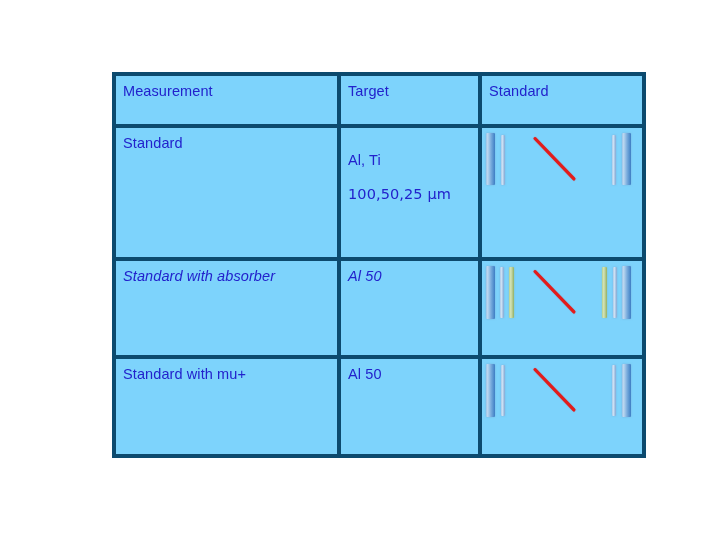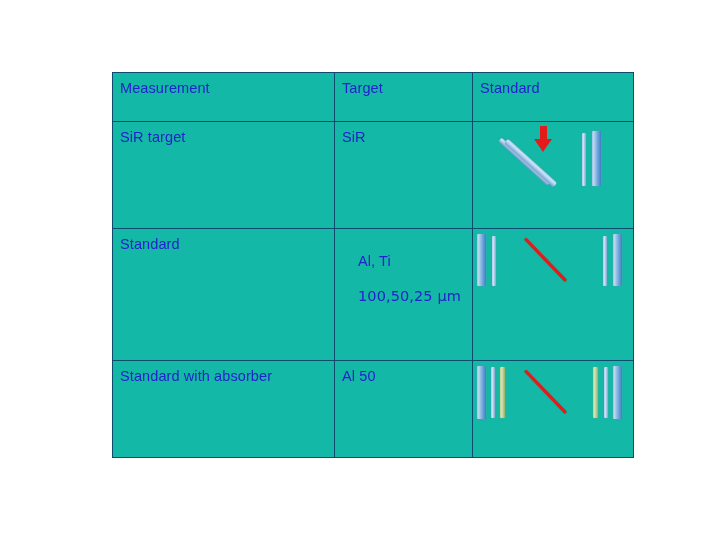--- a/index.html
+++ b/index.html
@@ -26,45 +26,45 @@
     position: absolute;
     left: 112px;
     top: 72px;
     width: 518px;
     height: 386px;
     border-collapse: collapse;
     table-layout: fixed;
     background: #ffffff;
   }
   #geom-table td {
-    border: 1px solid #0c4a6e;
+    border: 4px solid #0c4a6e;
     vertical-align: top;
     padding: 0;
-    background: #14b8a6;
+    background: #7dd3fc;
   }
   .cell-text {
     color: #2222cc;
     font-size: 14.5px;
     line-height: 1.18;
     padding: 7px 0 0 7px;
     letter-spacing: 0.1px;
     white-space: pre-line;
   }
   .col-measure { width: 221px; }
   .col-target  { width: 137px; }
   .col-geom    { width: 160px; }
 
   .row-head td { height: 34px; }
   .row-1 td { height: 75px; }
   .row-2 td { height: 74px; }
   .row-3 td { height: 66px; }
-  .row-4 td { height: 68px; }
+  .row-4 td { height: 68px; font-style: italic; }
   .row-5 td { height: 68px; }
 
-  .subline { display: block; margin-left: 16px; }
+  .subline { display: block; }
   .mu { font-family: "DejaVu Sans", sans-serif; }
 
   
   .geom-cell { position: relative; }
   .geom-canvas {
     position: absolute;
     left: 0; top: 0;
     width: 100%;
     height: 100%;
   }
@@ -150,43 +150,20 @@
           <div class="cell-text">Measurement</div>
         </td>
         <td class="col-target">
           <div class="cell-text">Target</div>
         </td>
         <td class="col-geom">
           <div class="cell-text">Standard</div>
         </td>
       </tr>
 
-      <tr class="row-1">
-        <td class="col-measure">
-          <div class="cell-text">SiR target</div>
-        </td>
-        <td class="col-target">
-          <div class="cell-text">SiR</div>
-        </td>
-        <td class="col-geom geom-cell">
-          <div class="geom-canvas">
-
-            <div class="diag diag-blue" style="left:27px; top:15px; width:66px; height:5px; transform: rotate(42deg);"></div>
-            <div class="diag diag-blue" style="left:33px; top:16px; width:66px; height:6px; transform: rotate(42deg);"></div>
-
-            <div class="arrow-down" style="left:61px; top:4px;">
-              <div class="shaft"></div>
-              <div class="head"></div>
-            </div>
-
-            <div class="bar bar-blue-thin" style="left:109px; top:11px; width:4px; height:53px;"></div>
-            <div class="bar bar-blue-thick" style="left:119px; top:9px; width:9px; height:55px;"></div>
-          </div>
-        </td>
-      </tr>
 
 
       <tr class="row-3">
         <td class="col-measure">
           <div class="cell-text">Standard</div>
         </td>
         <td class="col-target">
           <div class="cell-text">
             <span class="subline">Al, Ti</span>
             <span class="subline mu">100,50,25 μm</span>
@@ -216,17 +193,34 @@
             <div class="bar bar-blue-thin" style="left:18px; top:6px; width:4px; height:51px;"></div>
             <div class="bar bar-green" style="left:27px; top:6px; width:5px; height:51px;"></div>
             <div class="diag diag-red" style="left:52px; top:8px; width:59px; height:3px; transform: rotate(46deg);"></div>
             <div class="bar bar-green" style="left:120px; top:6px; width:5px; height:51px;"></div>
             <div class="bar bar-blue-thin" style="left:131px; top:6px; width:4px; height:51px;"></div>
             <div class="bar bar-blue-thick" style="left:140px; top:5px; width:9px; height:53px;"></div>
           </div>
         </td>
       </tr>
 
+      <tr class="row-5">
+        <td class="col-measure">
+          <div class="cell-text">Standard with mu+</div>
+        </td>
+        <td class="col-target">
+          <div class="cell-text">Al 50</div>
+        </td>
+        <td class="col-geom geom-cell">
+          <div class="geom-canvas">
+            <div class="bar bar-blue-thick" style="left:4px; top:5px; width:9px; height:53px;"></div>
+            <div class="bar bar-blue-thin" style="left:19px; top:6px; width:4px; height:51px;"></div>
+            <div class="diag diag-red" style="left:52px; top:8px; width:59px; height:3px; transform: rotate(46deg);"></div>
+            <div class="bar bar-blue-thin" style="left:130px; top:6px; width:4px; height:51px;"></div>
+            <div class="bar bar-blue-thick" style="left:140px; top:5px; width:9px; height:53px;"></div>
+          </div>
+        </td>
+      </tr>
 
     </tbody>
   </table>
 
 </div>
 
 </body></html>

